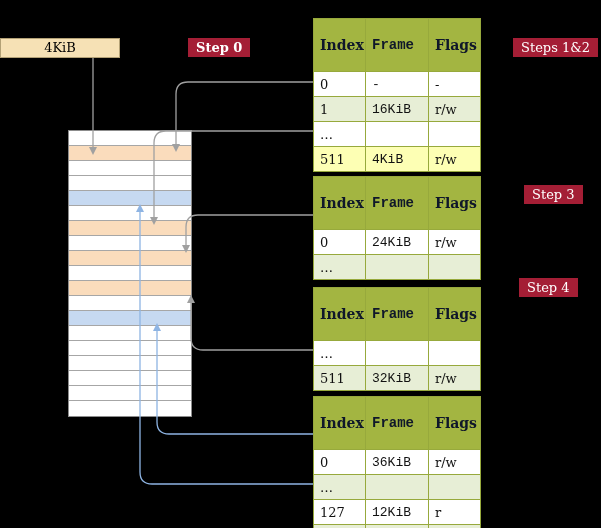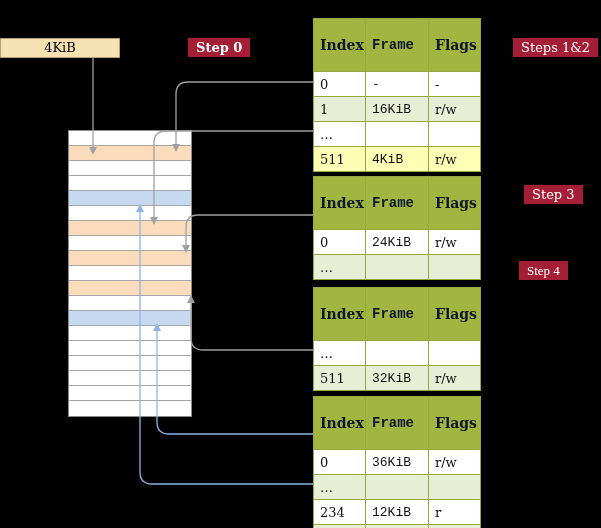--- a/index.html
+++ b/index.html
@@ -65,21 +65,21 @@
 </head>
 <body>
 
 <div id="canvas">
 
   <div class="framebox">4KiB</div>
 
   <div class="steplabel" style="left:188px; top:38px;font-weight:bold;">Step 0</div>
   <div class="steplabel" style="left:513px; top:18px;margin-top:20px;">Steps 1&amp;2</div>
   <div class="steplabel" style="left:524px; top:157px;margin-top:28px;">Step 3</div>
-  <div class="steplabel" style="left:519px; top:261px;font-family:Liberation Serif, serif;">Step 4</div>
+  <div class="steplabel" style="left:519px; top:278px;">Step 4</div>
 
   <div id="memcol">
       <div class="memcell white"></div>
       <div class="memcell wheat"></div>
       <div class="memcell white"></div>
       <div class="memcell white"></div>
       <div class="memcell blue"></div>
       <div class="memcell white"></div>
       <div class="memcell wheat"></div>
       <div class="memcell white"></div>
@@ -182,21 +182,21 @@
           <td>0</td>
           <td>36KiB</td>
           <td>r/w</td>
         </tr>
         <tr class="row-green">
           <td>…</td>
           <td></td>
           <td></td>
         </tr>
         <tr class="row-white">
-          <td>234</td>
+          <td>127</td>
           <td>12KiB</td>
           <td>r</td>
         </tr>
         <tr class="row-green">
           <td>…</td>
           <td></td>
           <td></td>
         </tr>
       </tbody>
     </table>

